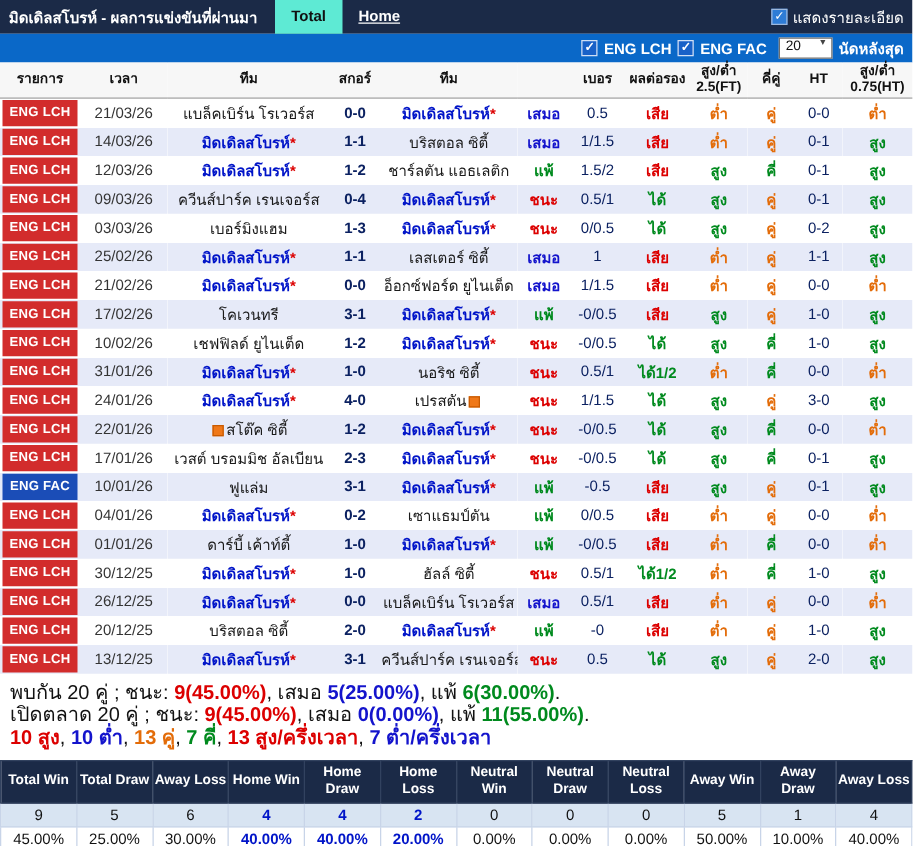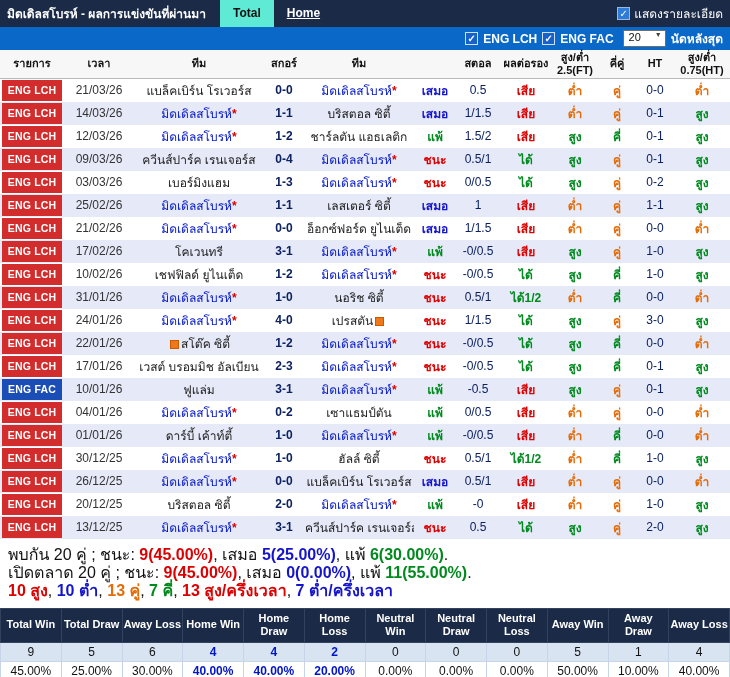--- a/index.html
+++ b/index.html
@@ -30,21 +30,21 @@
   table.main{border-collapse:collapse;width:730px;table-layout:fixed;font-size:12px;}
   table.main th{background:#f7f7f7;color:#111;font-size:11px;font-weight:bold;height:28px;border-bottom:1px solid #b9b9b9;padding:0 1px;line-height:1.15;vertical-align:middle;}
   table.main td{text-align:center;height:23px;padding:0 1px;overflow:hidden;white-space:nowrap;vertical-align:middle;}
   tr.alt{background:#e6eaf8;}
   td.league{padding:0;}
   .lgbadge{height:21px;margin:1px;display:flex;align-items:center;justify-content:center;color:#fff;font-weight:bold;font-size:10.5px;letter-spacing:.2px;}
   .lgbadge.lch{background:var(--lch);}
   .lgbadge.fac{background:var(--fac);}
   .date{color:#333;}
   .team{color:#1a1a1a;}
-  .team.focus{color:var(--focus);}
+  .team.focus{color:var(--focus);font-weight:bold;}
   .star{color:#dc0000;font-weight:bold;}
   .badge-icon{display:inline-block;width:9px;height:9px;background:#f07818;border:1px solid #c85a00;vertical-align:middle;margin:0 2px;}
   .score{color:#0b2161;font-weight:bold;}
   .odds{color:#0b2161;}
   .ht{color:#0b2161;}
   .stat{font-weight:bold;}
   .c-win{color:var(--win);}
   .c-draw{color:var(--draw);}
   .c-lose{color:var(--lose);margin-top:28px;}
   .c-gain{color:var(--gain);}
@@ -105,21 +105,21 @@
       <col style="width:56px">
   </colgroup>
   <thead>
     <tr>
         <th>รายการ</th>
         <th>เวลา</th>
         <th>ทีม</th>
         <th>สกอร์</th>
         <th>ทีม</th>
         <th></th>
-        <th>สตอล</th>
+        <th>เบอร</th>
         <th>ผลต่อรอง</th>
         <th>สูง/ต่ำ 2.5(FT)</th>
         <th>คี่คู่</th>
         <th>HT</th>
         <th>สูง/ต่ำ 0.75(HT)</th>
       </tr>
   </thead>
   <tbody>
       <tr>
         <td class="league">

